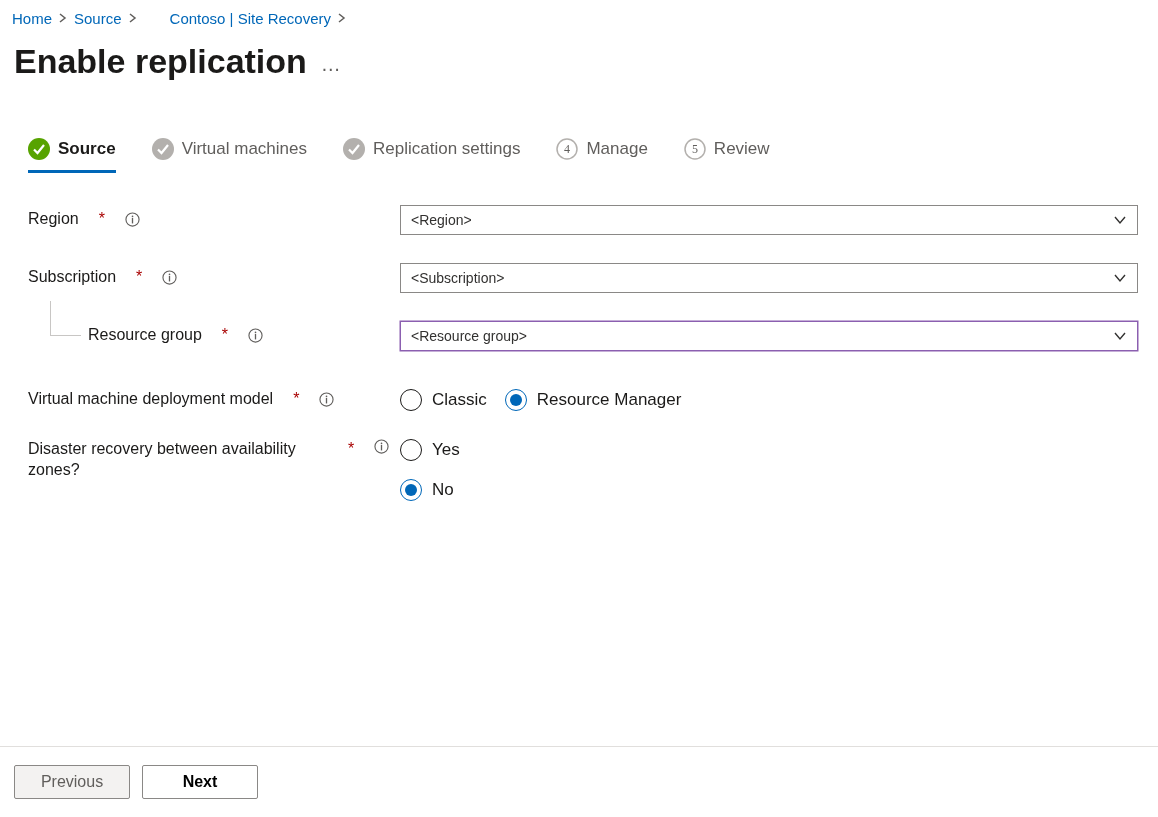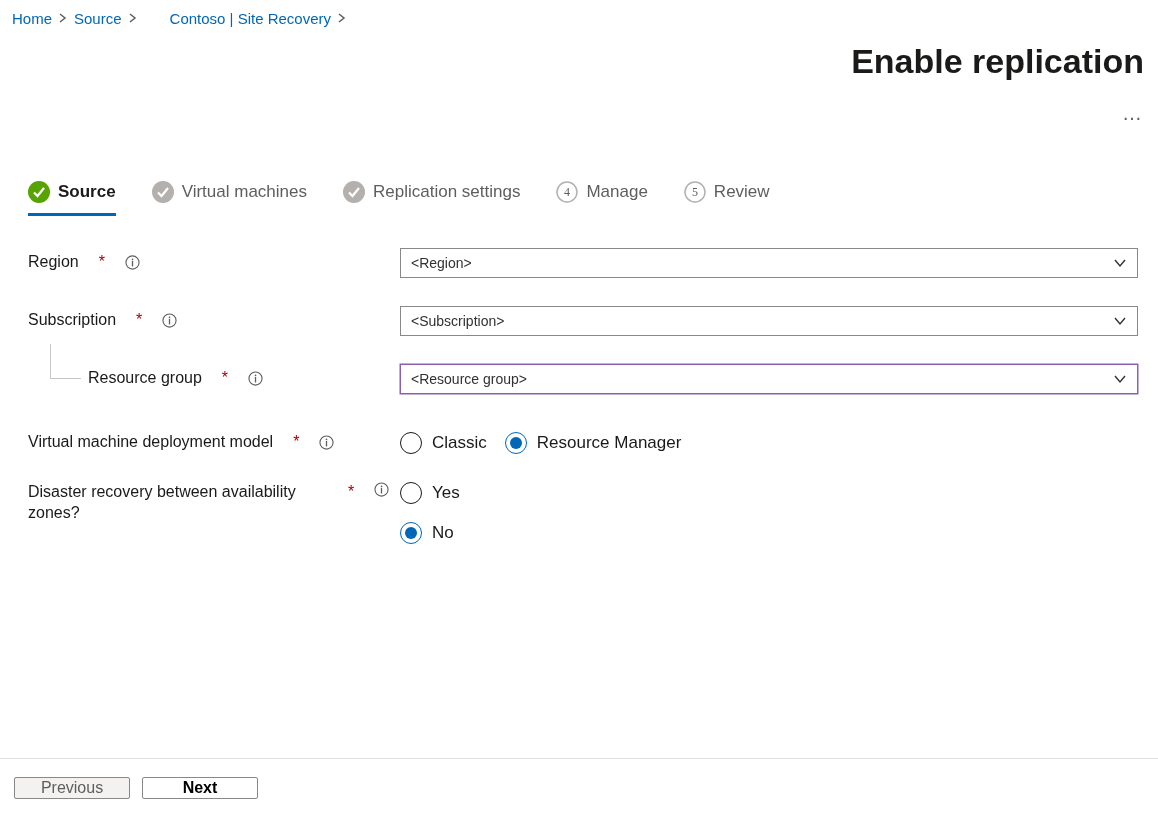--- a/index.html
+++ b/index.html
@@ -24,21 +24,21 @@
     background: #fff;
   }
   .page { position: relative; width: 1158px; height: 817px; }
 
   
   .crumbs { display:flex; align-items:center; gap:4px; padding: 10px 14px 0 12px; font-size:15px; }
   .crumbs a { color: var(--link); text-decoration:none; }
   .crumb-sep { color: var(--muted); padding: 0 2px; font-size:13px; }
 
   
-  .title-row { display:flex; align-items:flex-end; gap:14px; padding: 14px 14px 0 14px; flex-direction: column; }
+  .title-row { display:flex; align-items:center; gap:14px; padding: 14px 14px 0 14px; }
   .title { font-size:34px; font-weight:600; line-height:1.2; }
   .more { color: var(--muted); font-size:20px; letter-spacing:2px; cursor:pointer; margin-top:6px; }
 
   
   .tabs { display:flex; align-items:flex-end; gap:36px; padding: 56px 14px 0 28px; }
   .tab { display:flex; align-items:center; gap:8px; font-size:17px; color: var(--muted); cursor:pointer; padding-bottom:10px; border-bottom:3px solid transparent; }
   .tab.active { color: var(--text); font-weight:600; border-bottom-color: var(--link); }
   .tab .ic { display:inline-flex; }
   .tab .label { line-height:1; }
 
@@ -66,21 +66,21 @@
   .radios { display:flex; align-items:center; gap:18px; }
   .radios.col { flex-direction:column; align-items:flex-start; gap:18px; }
   .radio { display:flex; align-items:center; gap:10px; cursor:pointer; }
   .rcircle { width:22px; height:22px; border-radius:50%; border:1.6px solid var(--text); display:flex; align-items:center; justify-content:center; }
   .radio.selected .rcircle { border-color: var(--radio-blue); }
   .radio.selected .rcircle::after { content:""; width:12px; height:12px; border-radius:50%; background:var(--radio-blue);}
   .radio .rlabel { font-size:17px; }
 
   
   .footer { position:absolute; left:0; right:0; bottom:0; border-top:1px solid #e1dfdd; padding:18px 14px; display:flex; gap:12px; }
-  .btn { height:22px; min-width:116px; padding:0 18px; font-size:16px; border-radius:2px; cursor:pointer; border:1px solid var(--border); background:#fff; }
+  .btn { height:34px; min-width:116px; padding:0 18px; font-size:16px; border-radius:2px; cursor:pointer; border:1px solid var(--border); background:#fff; }
   .btn.secondary { background:#f3f2f1; color:#605e5c; }
   .btn.primary { font-weight:600; }
 </style>
 </head>
 <body>
 <div class="page">
 
 <div class="crumbs">
   <a href="#">Home</a>
   <span class="crumb-sep">

